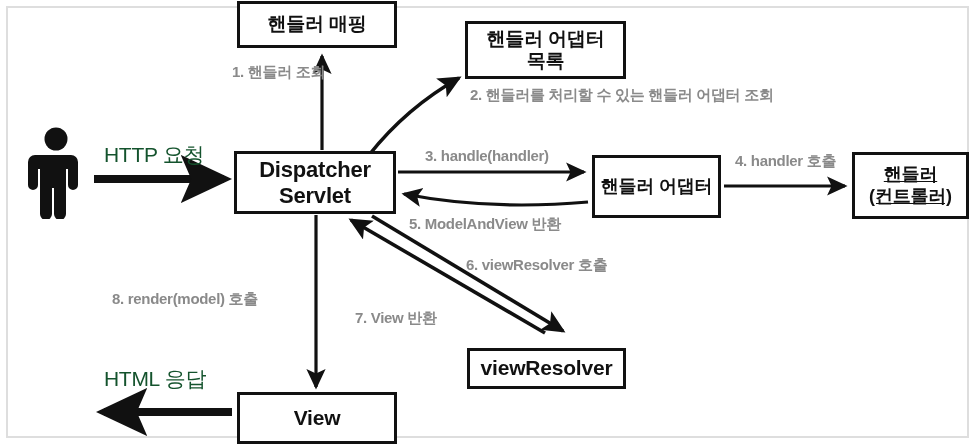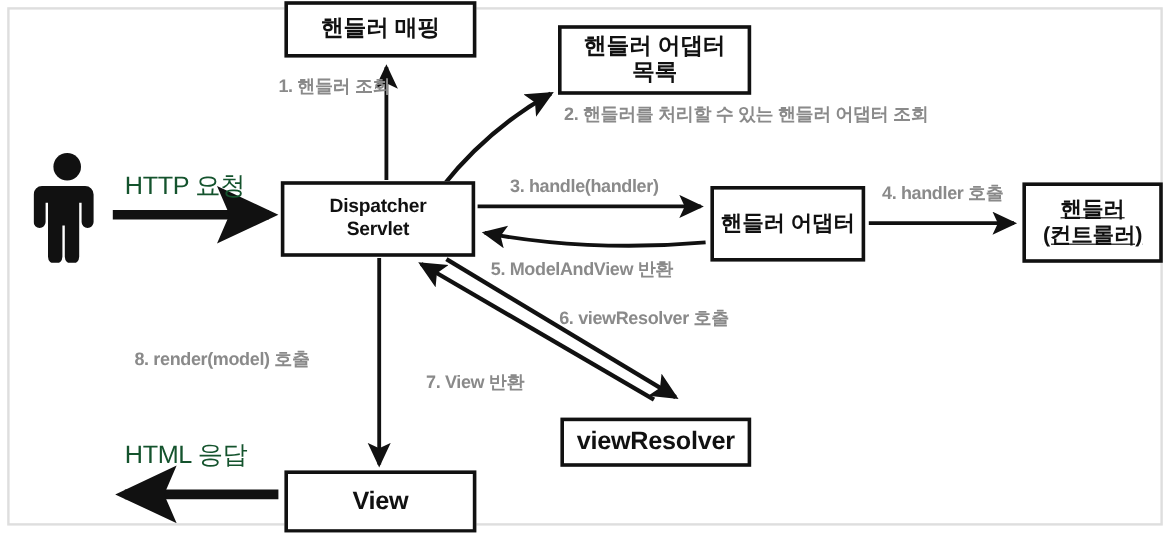--- a/index.html
+++ b/index.html
@@ -59,21 +59,21 @@
     font-weight: 400;
     font-size: 21px;
     color: #14532d;
   }
   .figure {
     position: absolute;
   }
   
   #n-handler-mapping { left: 237px; top: 1px;  width: 160px; height: 47px; font-size: 19px; align-items: center; }
   #n-adapter-list    { left: 465px; top: 21px; width: 161px; height: 58px; font-size: 19px; }
-  #n-dispatcher      { left: 234px; top: 151px; width: 162px; height: 63px; font-size: 16px; justify-content: center; }
+  #n-dispatcher      { left: 234px; top: 151px; width: 162px; height: 63px; font-size: 22px; justify-content: center; }
   #n-handler-adapter { left: 592px; top: 155px; width: 129px; height: 63px; font-size: 18px; }
   #n-controller      { left: 852px; top: 152px; width: 117px; height: 67px; font-size: 18px; text-decoration: underline; }
   #n-view-resolver   { left: 467px; top: 335px; width: 159px; height: 41px; font-size: 21px; margin-top: 13px; }
   #n-view            { left: 237px; top: 392px; width: 160px; height: 52px; font-size: 21px; }
   
   #l-1 { left: 200px; top: 63px; margin-left: 32px; }
   #l-2 { left: 470px; top: 86px; }
   #l-3 { left: 425px; top: 147px; }
   #l-4 { left: 735px; top: 152px; }
   #l-5 { left: 409px; top: 215px; }

